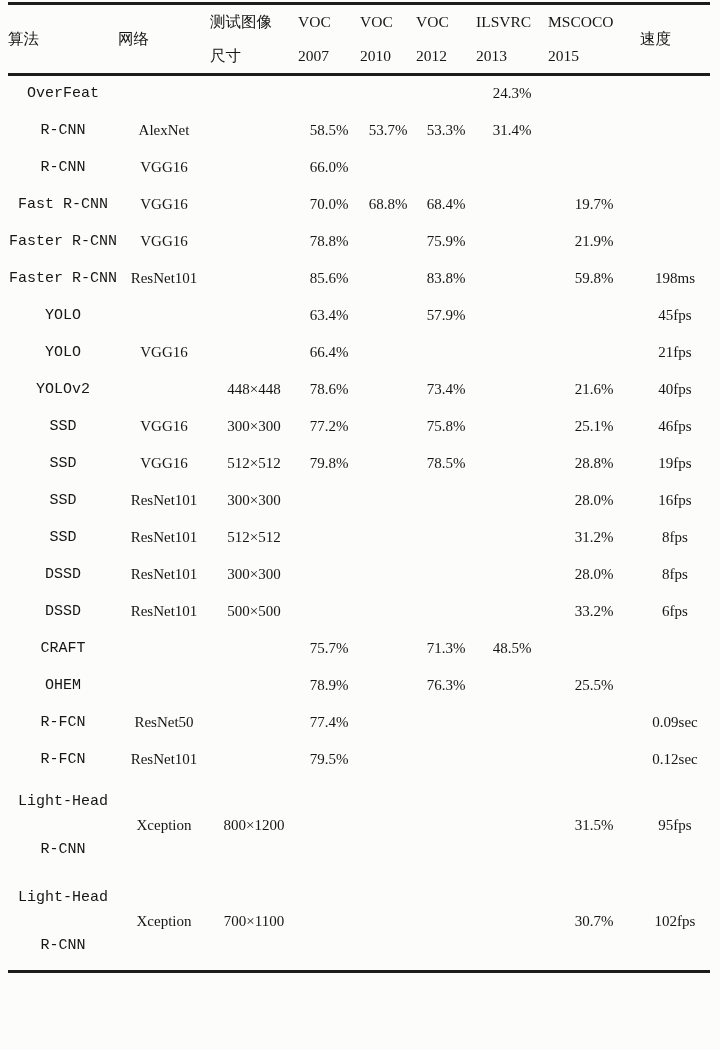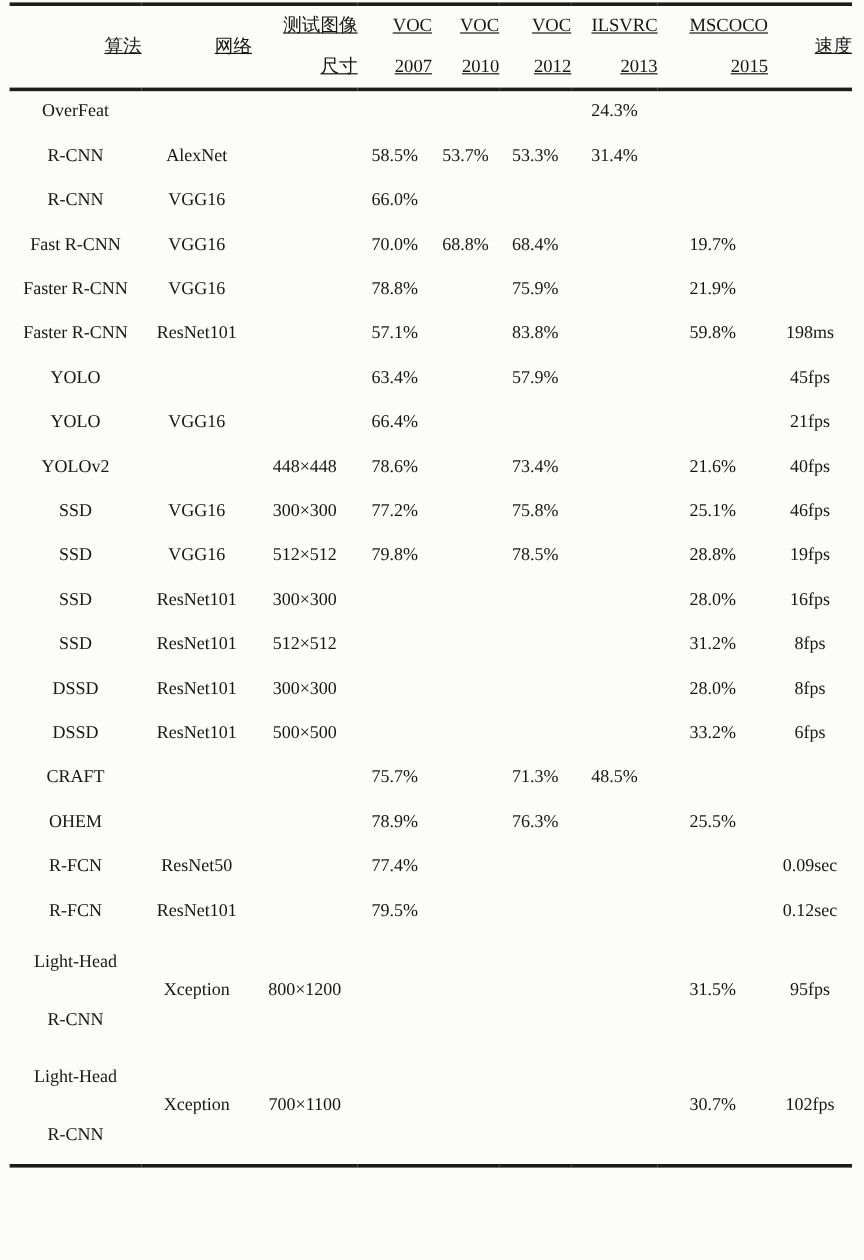--- a/index.html
+++ b/index.html
@@ -42,23 +42,23 @@
   td {
     font-size: 15px;
     text-align: center;
     vertical-align: middle;
     padding: 0;
     color: #161616;
     overflow: hidden;
   }
   tbody tr.normal { height: 37px; }
   tbody tr.tall   { height: 74px; }
-  td.c0 { white-space: pre-line; }
+  td.c0 { white-space: pre-line; font-family: Liberation Mono, monospace; }
   tr.tall td.c0 { line-height: 48px; }
-  .hl { text-align: right; text-decoration: underline; }
+  .hl { text-align: left; }
 </style>
 </head>
 <body>
 
 <div class="page">
   <table class="results-table">
     <colgroup>
       <col style="width:110px">
       <col style="width:92px">
       <col style="width:88px">
@@ -162,21 +162,21 @@
           <td class="c4"></td>
           <td class="c5">75.9%</td>
           <td class="c6"></td>
           <td class="c7">21.9%</td>
           <td class="c8"></td>
         </tr>
         <tr class="normal">
           <td class="c0">Faster R-CNN</td>
           <td class="c1">ResNet101</td>
           <td class="c2"></td>
-          <td class="c3">57.1%</td>
+          <td class="c3">85.6%</td>
           <td class="c4"></td>
           <td class="c5">83.8%</td>
           <td class="c6"></td>
           <td class="c7">59.8%</td>
           <td class="c8">198ms</td>
         </tr>
         <tr class="normal">
           <td class="c0">YOLO</td>
           <td class="c1"></td>
           <td class="c2"></td>

